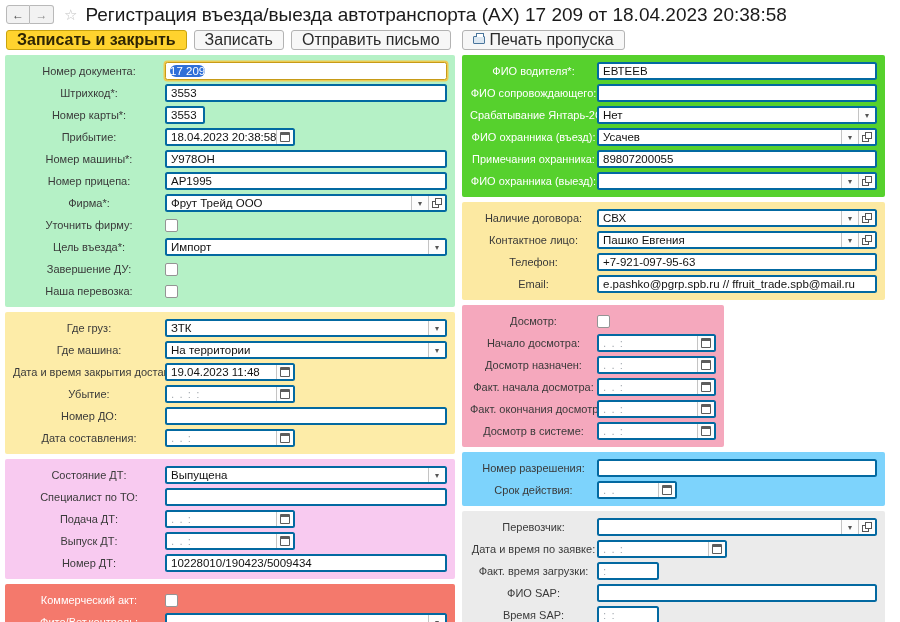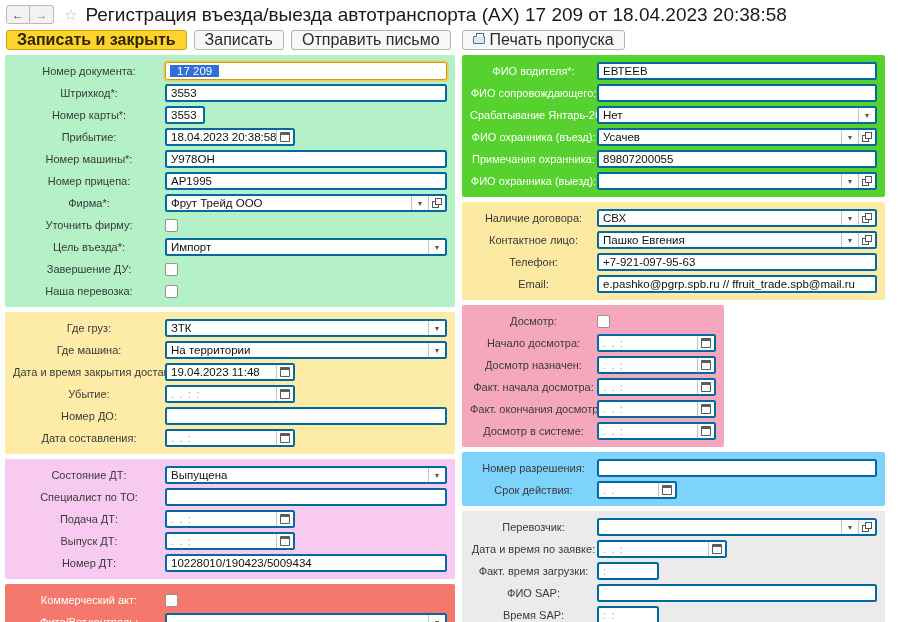--- a/index.html
+++ b/index.html
@@ -45,21 +45,21 @@
   .input { background:#fff; border:2px solid #0369a1; border-radius:2.5px; height:18px;
     display:flex; align-items:stretch; font-size:11.5px; color:#111; overflow:hidden; }
   .w-full { flex:1; }
   .w-xs { width:40px; }
   .w-dt { width:130px; }
   .w-sm { width:80px; }
   .w-time { width:62px; }
   .val { flex:1; padding:0 4px; white-space:nowrap; overflow:hidden; display:flex;
     align-items:center; }
   .val.ph { color:#a7adb3; letter-spacing:1px; }
-  .sel { background:#2f6fd8; color:#fff; padding:0 7px; }
+  .sel { background:#2f6fd8; color:#fff; padding:0 0;border-radius:6px; }
   .input.focused { border:1px solid #c79b17; box-shadow:0 0 0 1.5px #eecb52; }
 
   .seg { width:17px; flex:none; border-left:1px solid #c4c4c4; display:flex;
     align-items:center; justify-content:center; color:#555; font-size:8px;
     background:#fdfdfd; }
   .cal-icon { width:10px; height:10px; border:1px solid #5c5c5c; border-top:3px solid #5c5c5c;
     border-radius:1px; background:#fff; display:inline-block; }
   .open-icon { position:relative; width:10px; height:10px; display:inline-block; }
   .open-icon::before { content:""; position:absolute; left:0; bottom:0; width:5px; height:5px;
     border:1px solid #555; background:#fff; }

